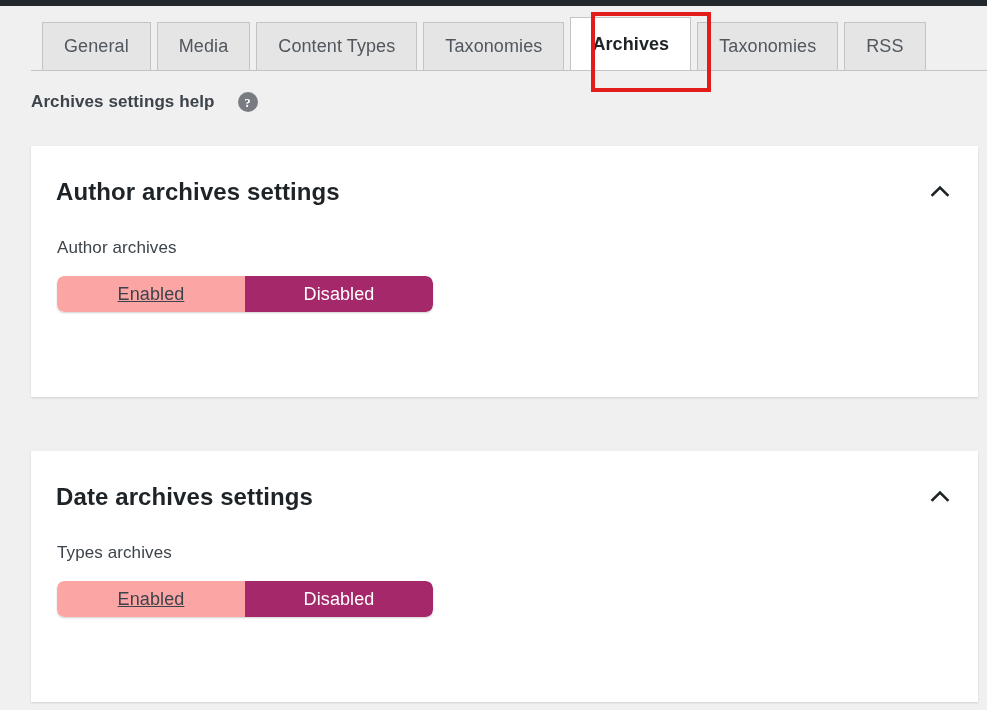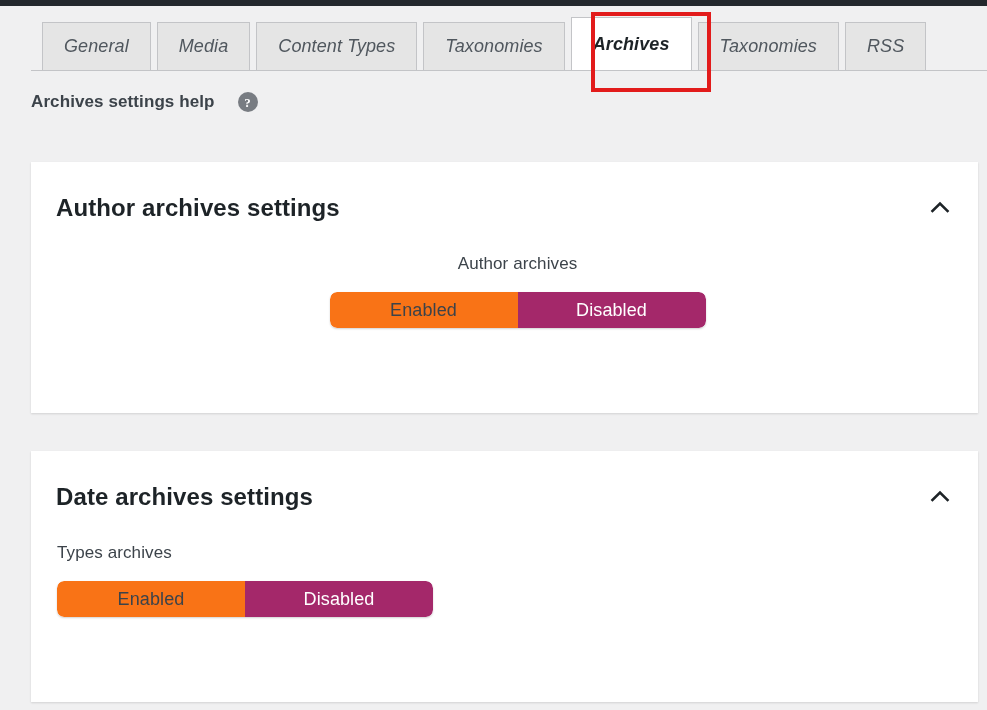--- a/index.html
+++ b/index.html
@@ -53,21 +53,20 @@
     border-bottom: none;
     display: flex;
     align-items: center;
     justify-content: center;
     padding: 0 21px;
     margin-right: 6px;
     font-size: 18px;
     color: #50575e;
     white-space: nowrap;
     letter-spacing: 0.1px;
-    font-style: italic;
   }
   .tab.active {
     background: #ffffff;
     color: #1d2327;
     font-weight: bold;
     height: 53px;
     border-color: #c3c4c7;
     z-index: 3;
   }
 
@@ -117,21 +116,21 @@
 
   
   .card {
     position: absolute;
     left: 31px;
     width: 947px;
     background: #ffffff;
     box-sizing: border-box;
     box-shadow: 0 1px 2px rgba(0,0,0,0.13);
   }
-  #card-author { top: 162px; height: 251px; text-align: center; }
+  #card-author { top: 146px; height: 251px; }
   #card-date   { top: 451px; height: 251px; }
 
   .card-header {
     height: 92px;
     display: flex;
     align-items: center;
     justify-content: space-between;
     padding: 0 25px 0 25px;
     box-sizing: border-box;
   }
@@ -171,23 +170,24 @@
   .toggle-opt {
     min-width: 188px;
     display: flex;
     align-items: center;
     justify-content: center;
     font-size: 18px;
     box-sizing: border-box;
     letter-spacing: 0.1px;
   }
   .toggle-opt.off {
-    background: #f97316;
+    background: #fca5a5;
     color: #3c434a;
     border-radius: 7px 0 0 7px;
+    text-decoration: underline;
   }
   .toggle-opt.on {
     background: #a4286a;
     color: #ffffff;
     border-radius: 0 7px 7px 0;
   }
 </style>
 </head>
 <body>
 

